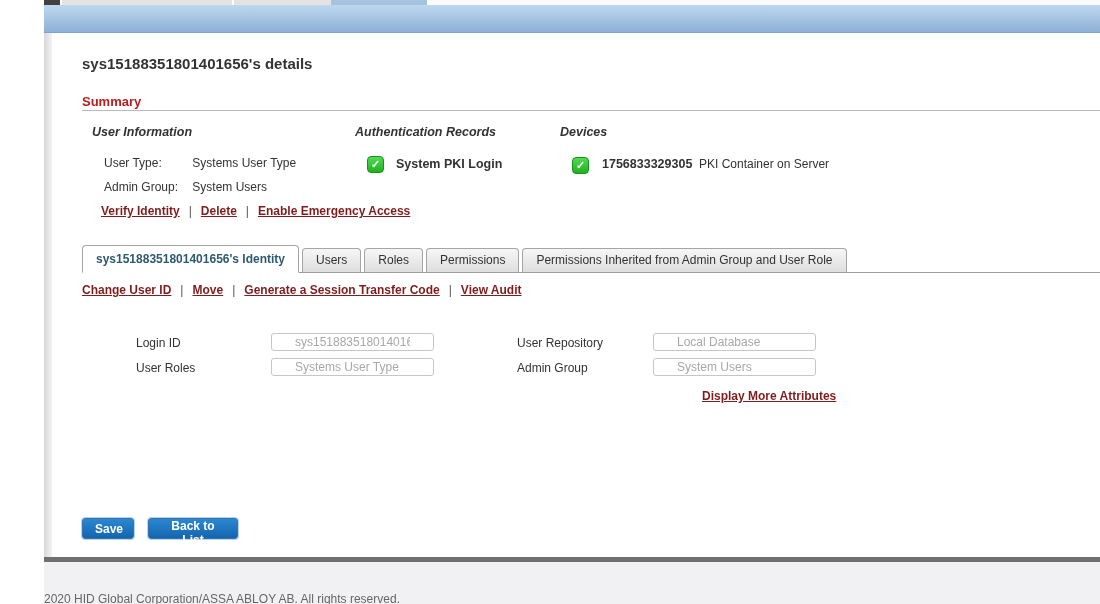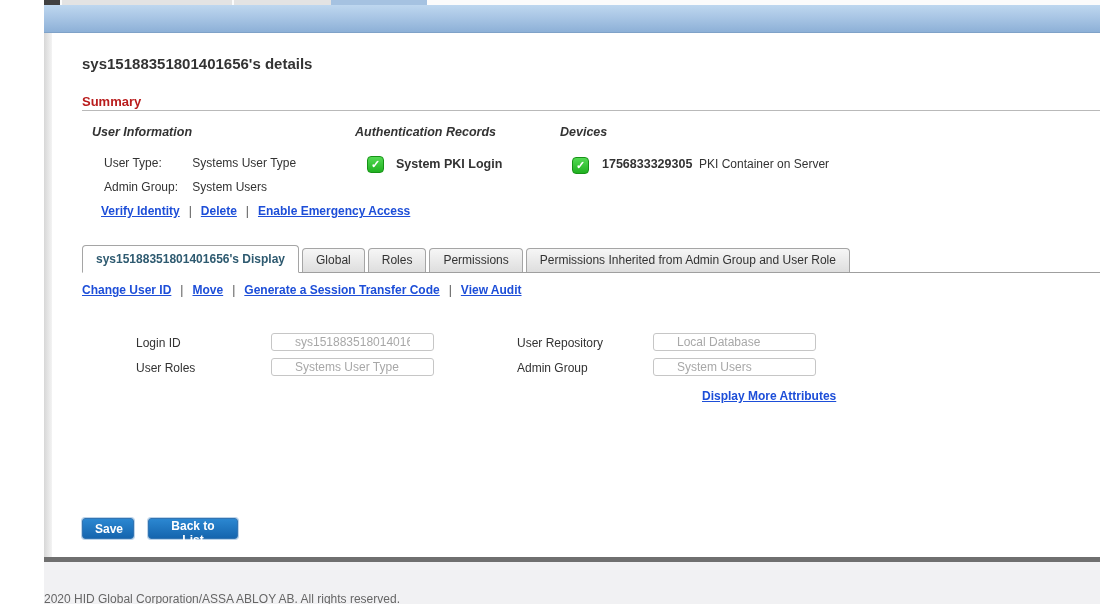--- a/index.html
+++ b/index.html
@@ -31,21 +31,21 @@
 
   .col-h { position:absolute; top:125px; font-size:12.5px; font-weight:bold; font-style:italic; color:#333; }
   .h-userinfo { left:48px; } .h-auth { left:311px; } .h-devices { left:516px; }
 
   .kv { position:absolute; font-size:12px; color:#333; }
   .kv .k { display:inline-block; width:85px; }
   .row-usertype  { left:60px; top:156px; }
   .row-admingrp  { left:60px; top:180px; }
 
   .linkrow { position:absolute; font-size:12px; color:#333; white-space:nowrap; }
-  .linkrow a, .boldlink { font-weight:bold; color:#1d4ed8; text-decoration:underline; cursor:pointer; }
+  .linkrow a, .boldlink { font-weight:bold; color:#7f1d1d; text-decoration:underline; cursor:pointer; }
   .linkrow .sep { color:#555; margin:0 9px; font-weight:normal; }
   .summary-links { left:57px; top:204px; }
   .identity-links { left:38px; top:283px; }
 
   .check { position:absolute; width:17px; height:17px; border-radius:4px;
            background:linear-gradient(#53da53,#21b121); border:1px solid #179317;
            color:#fff; font-size:11px; font-weight:bold; text-align:center; line-height:15px; }
   .check-auth { left:323px; top:156px; }
   .check-dev  { left:528px; top:157px; }
   .auth-label { position:absolute; left:352px; top:157px; font-size:12.5px; font-weight:bold; color:#333; }
@@ -121,22 +121,22 @@
   </div>
 
   <div class="check check-auth">✓</div>
   <div class="auth-label">System PKI Login</div>
 
   <div class="check check-dev">✓</div>
   <div class="dev-id">1756833329305</div>
   <div class="dev-type">PKI Container on Server</div>
 
   <div class="tabs">
-    <div class="tab active">sys15188351801401656's Display</div>
-    <div class="tab">Global</div>
+    <div class="tab active">sys15188351801401656's Identity</div>
+    <div class="tab">Users</div>
     <div class="tab">Roles</div>
     <div class="tab">Permissions</div>
     <div class="tab">Permissions Inherited from Admin Group and User Role</div>
   </div>
 
   <div class="linkrow identity-links">
     <a>Change User ID</a><span class="sep">|</span><a>Move</a><span class="sep">|</span><a>Generate a Session Transfer Code</a><span class="sep">|</span><a>View Audit</a>
   </div>
 
   <div class="f-label" style="left:92px;top:336px;">Login ID</div>

